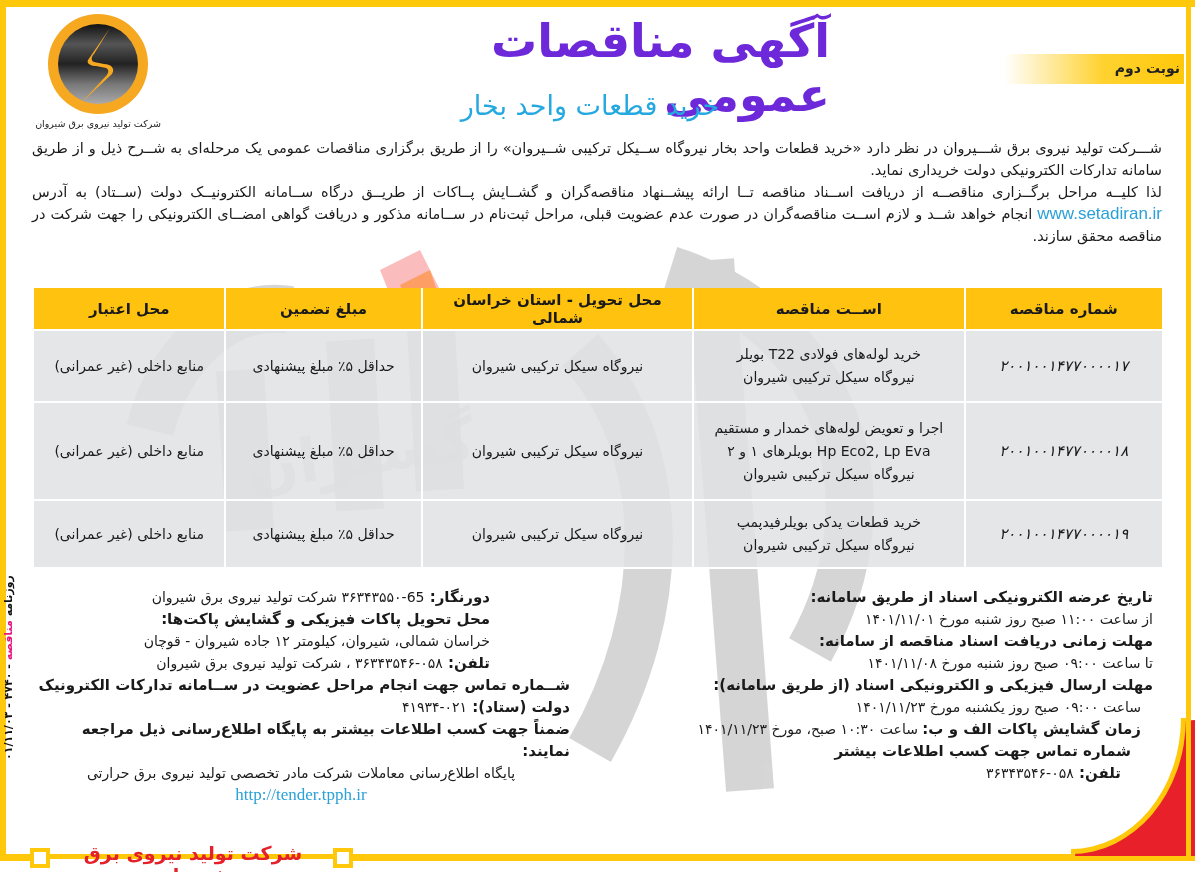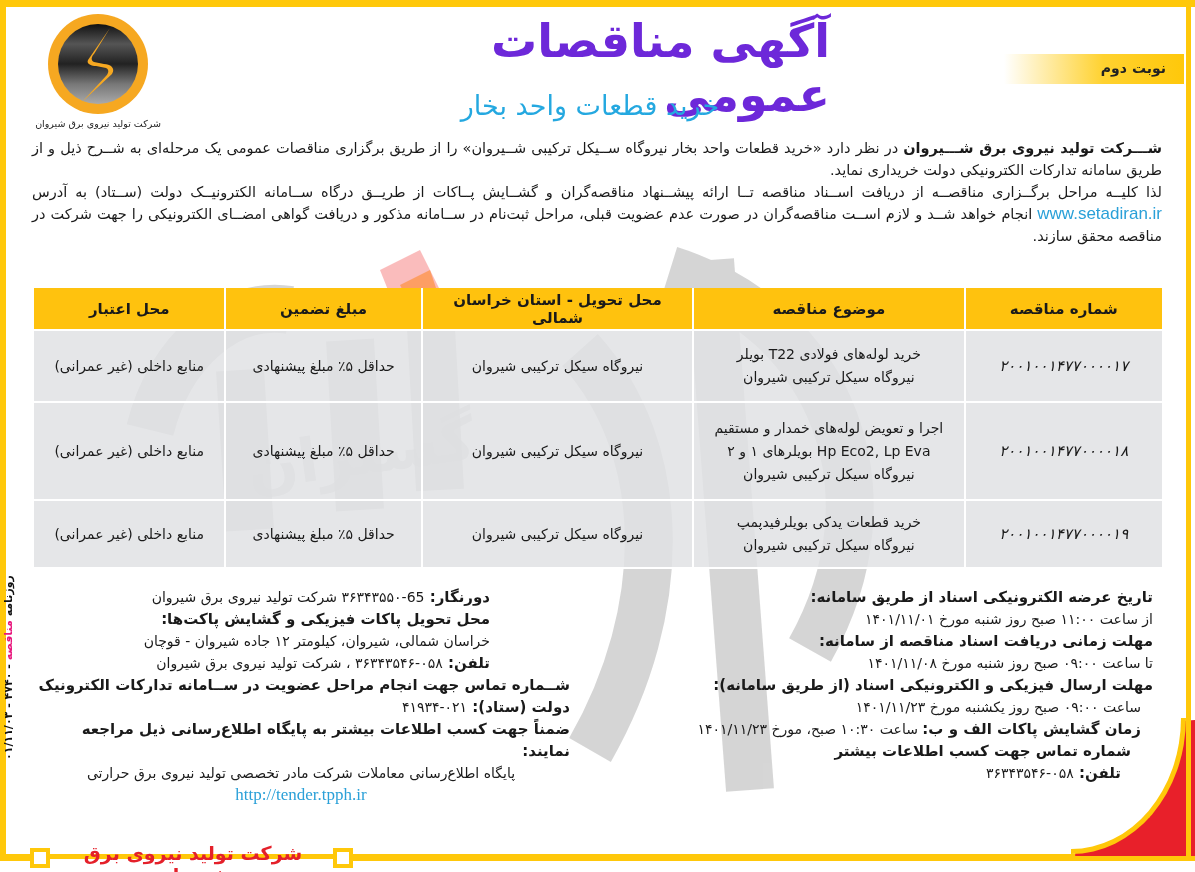--- a/index.html
+++ b/index.html
@@ -32,26 +32,26 @@
   
   .title-main { position: absolute; left: 350px; top: 14px; width: 480px; text-align: right;
     font-family: "DejaVu Sans", sans-serif; font-weight: bold; font-size: 46px; color: #6d28d9;
     direction: rtl; letter-spacing: -1px; }
   .title-sub { position: absolute; left: 420px; top: 90px; width: 340px; text-align: center;
     font-weight: normal; font-size: 27px; color: #24A8E0; direction: rtl; }
 
   .round-badge { position: absolute; right: 11px; top: 54px; width: 180px; height: 30px;
     background: linear-gradient(90deg, rgba(255,200,10,0) 0%, #FFD230 55%, #FFC80A 100%);
     text-align: right; direction: rtl; font-size: 14px; font-weight: bold; color: #222;
-    padding: 6px 18px 0 0; }
+    padding: 6px 4px 0 0; }
 
   
   .intro { position: absolute; left: 32px; top: 137px; width: 1130px; direction: rtl; text-align: justify;
     font-size: 14.5px; line-height: 22px; color: #1a1a1a; z-index: 2; }
-  .intro b { font-weight: bold; }
+  .intro b { font-weight: normal; }
   .intro .link { color: #2AA0D8; font-family: Liberation Sans, sans-serif; font-size: 17px; }
 
   
   .tender-table { position: absolute; left: 32px; top: 288px; width: 1132px; border-collapse: collapse;
     direction: rtl; z-index: 2; }
   .tender-table th { background: #FFC20E; height: 42px; font-size: 15px; font-weight: bold; color: #1a1a1a;
     border-left: 2px solid #fff; border-right: 2px solid #fff; padding: 0 8px; }
   .tender-table td { background: rgba(225,226,228,0.85); font-size: 14px; color: #1a1a1a; text-align: center;
     border: 2px solid #fff; padding: 4px 8px; line-height: 23px; }
   .tender-table tr.r1 td { height: 72px; }
@@ -130,21 +130,21 @@
   </p>
   <p>
     <span>لذا کلیــه مراحل برگــزاری مناقصــه از دریافت اســناد مناقصه تــا ارائه پیشــنهاد مناقصه‌گران و گشــایش پــاکات از طریــق درگاه ســامانه الکترونیــک دولت (ســتاد) به آدرس </span><span class="link">www.setadiran.ir</span><span> انجام خواهد شــد و لازم اســت مناقصه‌گران در صورت عدم عضویت قبلی، مراحل ثبت‌نام در ســامانه مذکور و دریافت گواهی امضــای الکترونیکی را جهت شرکت در مناقصه محقق سازند.</span>
   </p>
 </div>
 
 <table class="tender-table">
   <thead>
     <tr>
       <th style="width:196px">شماره مناقصه</th>
-      <th style="width:268px">موضوع مناقصه</th>
+      <th style="width:268px">اســت مناقصه</th>
       <th style="width:268px">محل تحویل - استان خراسان شمالی</th>
       <th style="width:194px">مبلغ تضمین</th>
       <th style="width:190px">محل اعتبار</th>
     </tr>
   </thead>
   <tbody>
     <tr class="r1">
       <td class="num">۲۰۰۱۰۰۱۴۷۷۰۰۰۰۱۷</td>
       <td class="subj">
         <div>خرید لوله‌های فولادی T22 بویلر</div>

